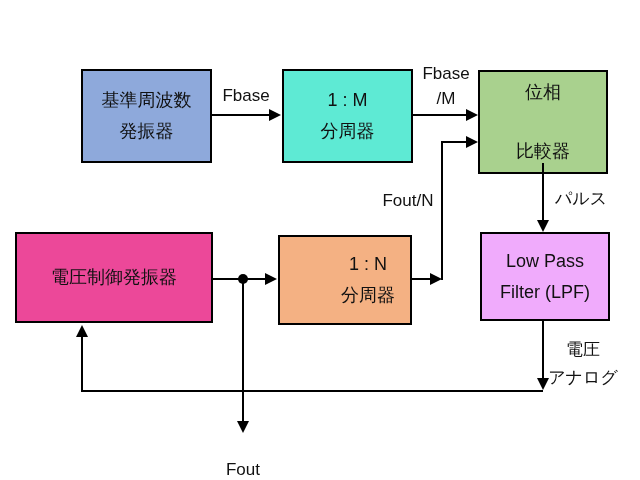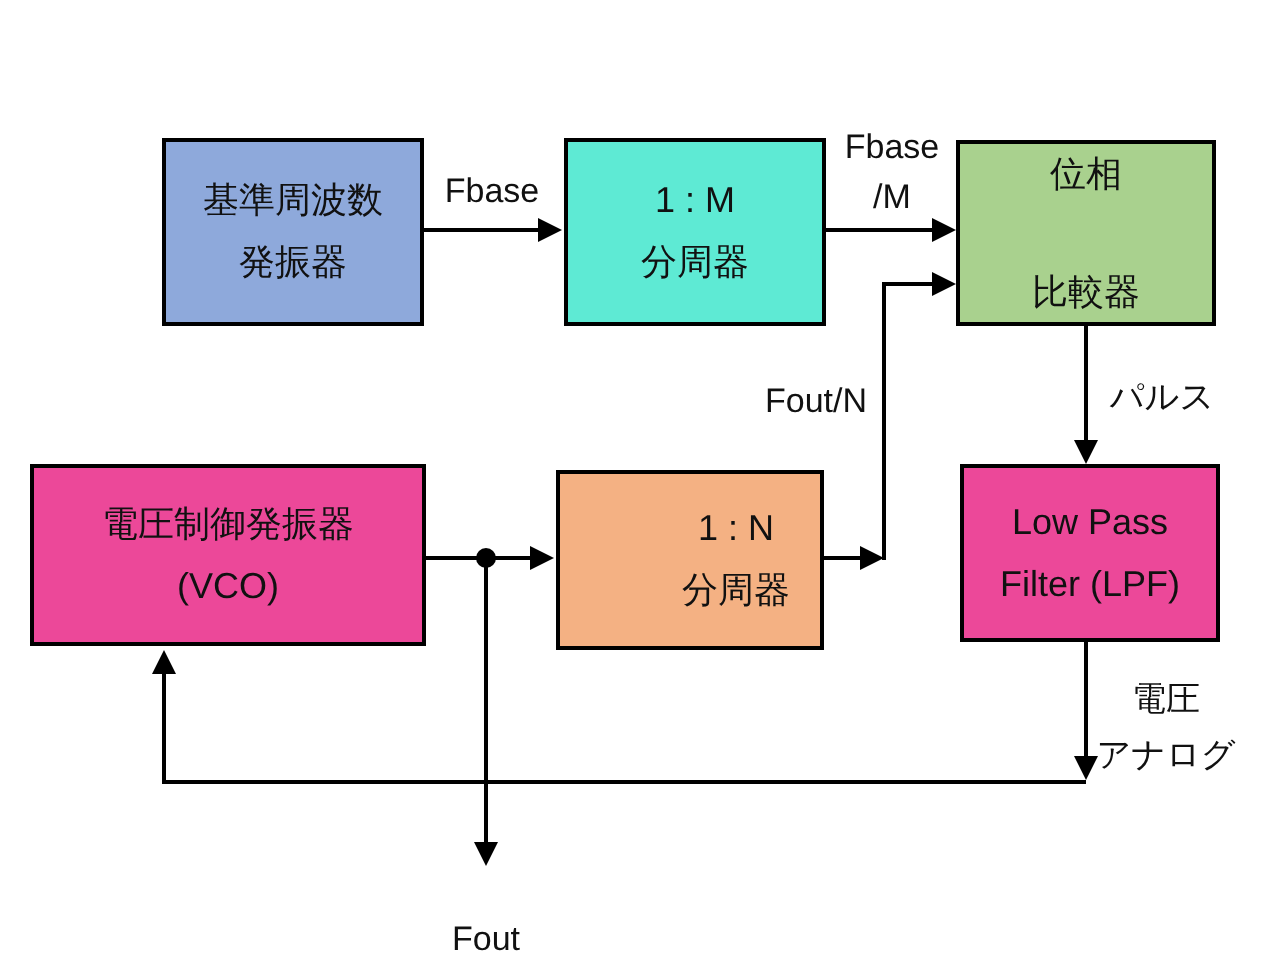--- a/index.html
+++ b/index.html
@@ -18,21 +18,21 @@
     border:2px solid #000;
     box-sizing:border-box;
     display:flex;flex-direction:column;
     justify-content:center;
     text-align:center;
     font-size:18px;line-height:31px;
     color:#111;
   }
   .b-ref  {left:81px;  top:69px;  width:131px; height:94px;}
   .b-divm {left:282px; top:69px;  width:131px; height:94px;}
-  .b-pc   {left:478px; top:70px;  width:130px; height:93px;gap:28px;}
+  .b-pc   {left:478px; top:70px;  width:130px; height:104px;gap:28px;}
   .b-vco  {left:15px;  top:232px; width:198px; height:91px;}
   .b-divn {left:278px; top:235px; width:134px; height:90px;}
   .b-lpf  {left:480px; top:232px; width:130px; height:89px;}
 
   
   .hline,.vline{position:absolute;background:#000;}
   .hline{height:2px;}
   .vline{width:2px;}
 
   .l-fbase      {left:212px; top:114px; width:58px;}
@@ -96,29 +96,28 @@
     <div>分周器</div>
   </div>
 
   <div class="block b-pc" style="background-color: rgb(169, 209, 142);">
     <div>位相</div>
     <div>比較器</div>
   </div>
 
   <div class="block b-vco" style="background-color: #ec4899;">
     <div>電圧制御発振器</div>
-    <div>(VCO)</div>
   </div>
 
   <div class="block b-divn" style="background-color: rgb(244, 177, 131); padding-left: 46px;">
     <div>1 : N</div>
     <div>分周器</div>
   </div>
 
-  <div class="block b-lpf" style="background-color: #ec4899;">
+  <div class="block b-lpf" style="background-color: #f0abfc;">
     <div>Low Pass</div>
     <div>Filter (LPF)</div>
   </div>
 
   <div class="hline l-fbase"></div>
   <div class="ah ah-right ah-fbase"></div>
 
   <div class="hline l-fbasem"></div>
   <div class="ah ah-right ah-fbasem"></div>
 

